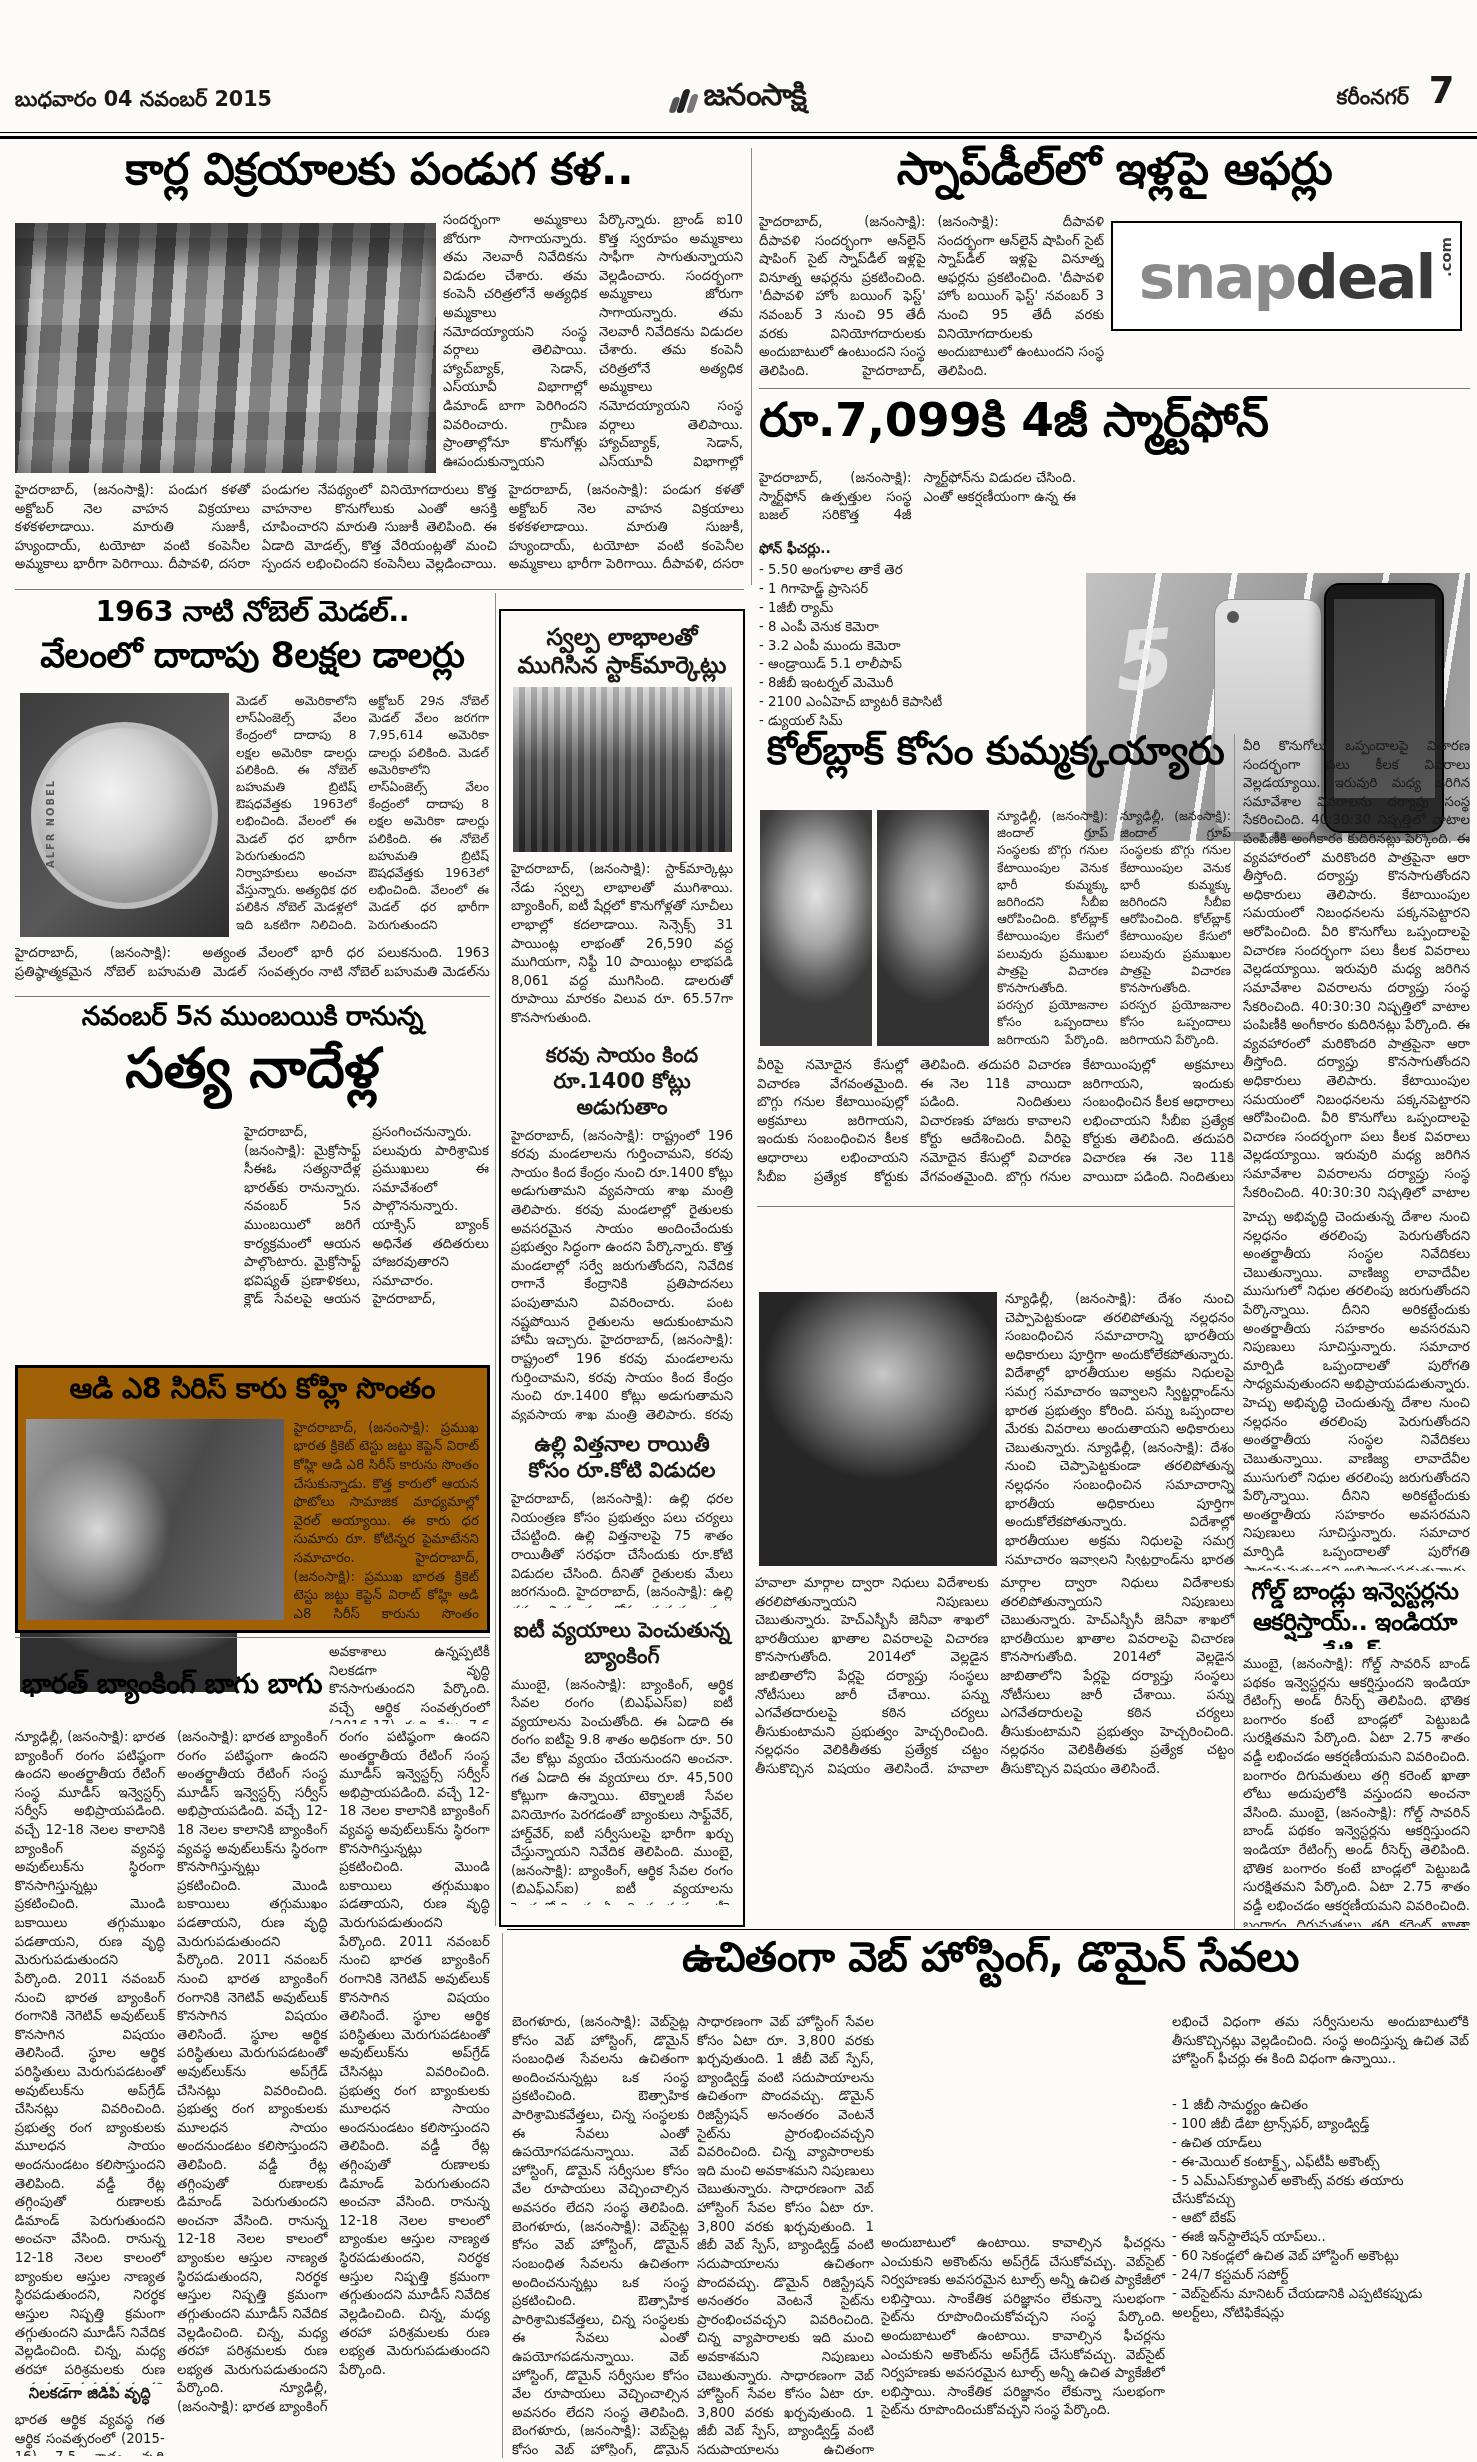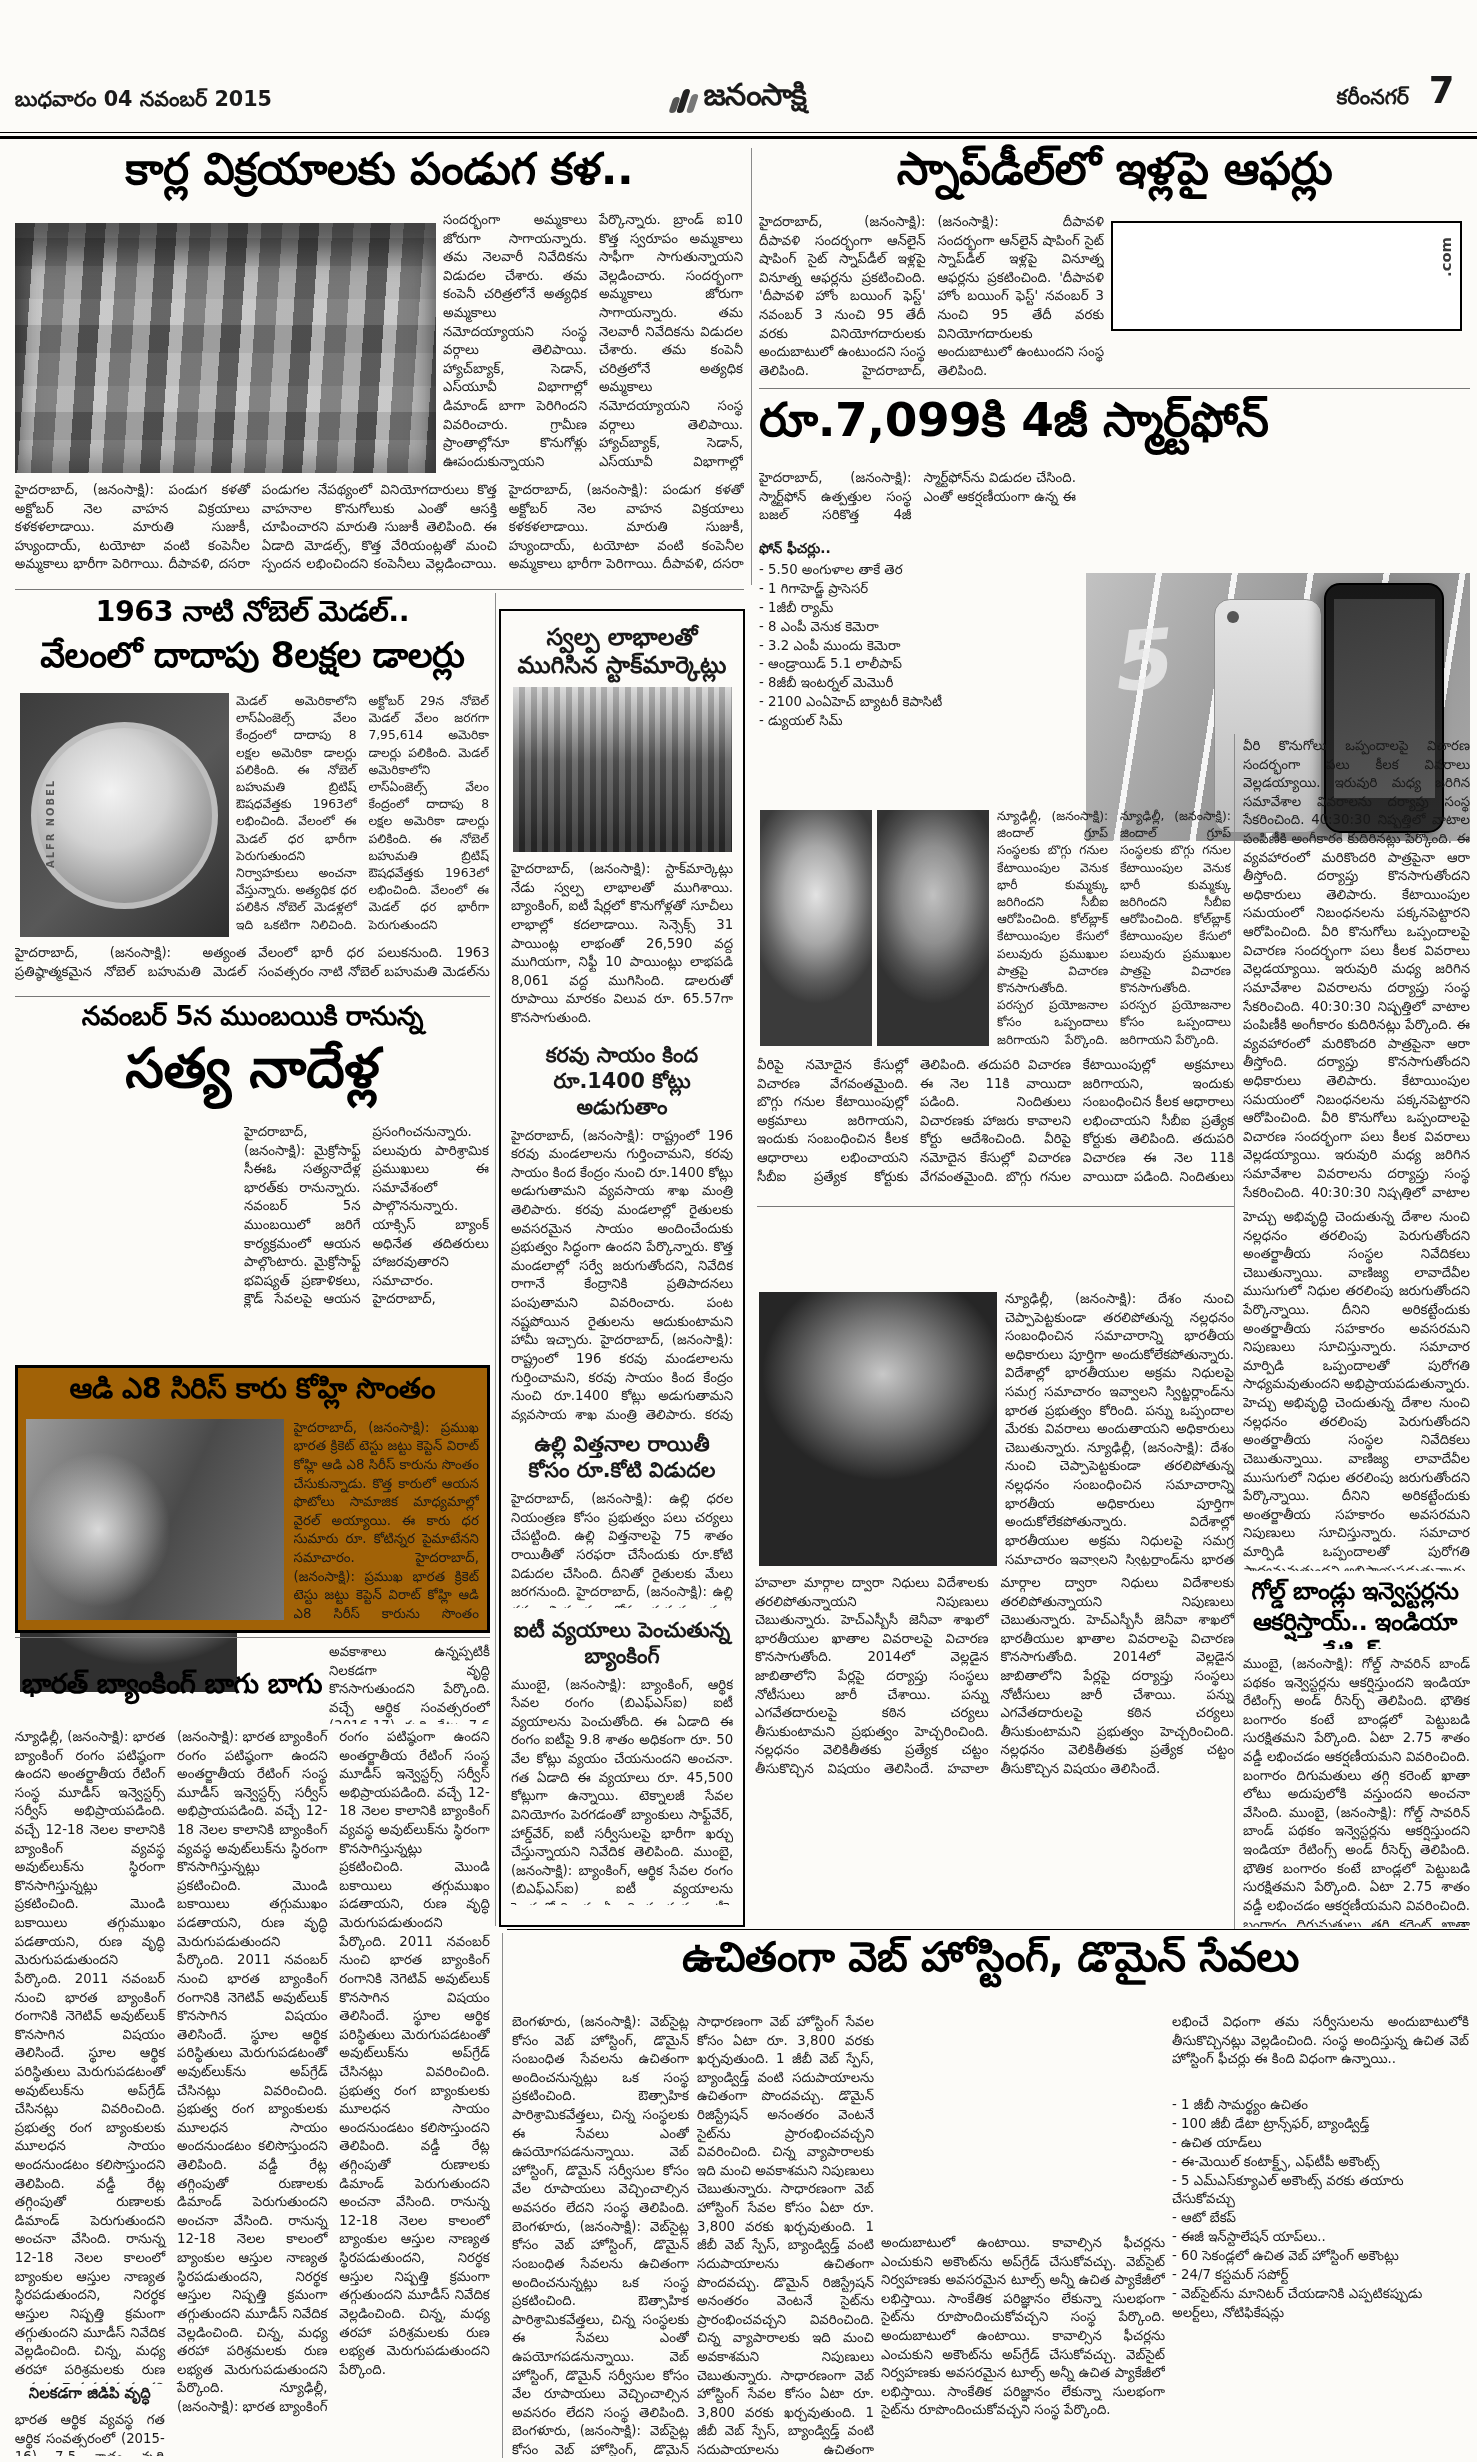--- a/index.html
+++ b/index.html
@@ -92,20 +92,21 @@
   <div class="abs hl c clip" style="left:14.8px;top:144px;width:729px;height:65px;font-size:44px;white-space:nowrap;">కార్ల విక్రయాలకు పండుగ కళ..</div>
   <div class="abs photo photo-traffic" style="left:14.8px;top:223px;width:421px;height:250px;"></div>
   <div class="abs body-text cols2" style="left:443px;top:211px;width:300px;height:264px;">సందర్భంగా అమ్మకాలు జోరుగా సాగాయన్నారు. తమ నెలవారీ నివేదికను విడుదల చేశారు. తమ కంపెనీ చరిత్రలోనే అత్యధిక అమ్మకాలు నమోదయ్యాయని సంస్థ వర్గాలు తెలిపాయి. హ్యాచ్‌బ్యాక్, సెడాన్, ఎస్‌యూవీ విభాగాల్లో డిమాండ్ బాగా పెరిగిందని వివరించారు. గ్రామీణ ప్రాంతాల్లోనూ కొనుగోళ్లు ఊపందుకున్నాయని పేర్కొన్నారు. బ్రాండ్ ఐ10 కొత్త స్వరూపం అమ్మకాలు సాఫీగా సాగుతున్నాయని వెల్లడించారు. సందర్భంగా అమ్మకాలు జోరుగా సాగాయన్నారు. తమ నెలవారీ నివేదికను విడుదల చేశారు. తమ కంపెనీ చరిత్రలోనే అత్యధిక అమ్మకాలు నమోదయ్యాయని సంస్థ వర్గాలు తెలిపాయి. హ్యాచ్‌బ్యాక్, సెడాన్, ఎస్‌యూవీ విభాగాల్లో డిమాండ్ బాగా పెరిగిందని వివరించారు. గ్రామీణ ప్రాంతాల్లోనూ కొనుగోళ్లు ఊపందుకున్నాయని పేర్కొన్నారు. బ్రాండ్ ఐ10 కొత్త స్వరూపం అమ్మకాలు సాఫీగా సాగుతున్నాయని వెల్లడించారు. సందర్భంగా అమ్మకాలు జోరుగా సాగాయన్నారు. తమ నెలవారీ నివేదికను విడుదల చేశారు. తమ కంపెనీ చరిత్రలోనే అత్యధిక అమ్మకాలు నమోదయ్యాయని సంస్థ వర్గాలు తెలిపాయి. హ్యాచ్‌బ్యాక్, సెడాన్, ఎస్‌యూవీ విభాగాల్లో డిమాండ్ బాగా పెరిగిందని వివరించారు. గ్రామీణ ప్రాంతాల్లోనూ కొనుగోళ్లు ఊపందుకున్నాయని పేర్కొన్నారు. బ్రాండ్ ఐ10 కొత్త స్వరూపం అమ్మకాలు సాఫీగా సాగుతున్నాయని వెల్లడించారు.</div>
   <div class="abs body-text cols3" style="left:14.8px;top:481px;width:729px;height:100px;">హైదరాబాద్, (జనంసాక్షి): పండుగ కళతో అక్టోబర్ నెల వాహన విక్రయాలు కళకళలాడాయి. మారుతి సుజుకీ, హ్యుందాయ్, టయోటా వంటి కంపెనీల అమ్మకాలు భారీగా పెరిగాయి. దీపావళి, దసరా పండుగల నేపథ్యంలో వినియోగదారులు కొత్త వాహనాల కొనుగోలుకు ఎంతో ఆసక్తి చూపించారని మారుతి సుజుకీ తెలిపింది. ఈ ఏడాది మోడల్స్, కొత్త వేరియంట్లతో మంచి స్పందన లభించిందని కంపెనీలు వెల్లడించాయి. హైదరాబాద్, (జనంసాక్షి): పండుగ కళతో అక్టోబర్ నెల వాహన విక్రయాలు కళకళలాడాయి. మారుతి సుజుకీ, హ్యుందాయ్, టయోటా వంటి కంపెనీల అమ్మకాలు భారీగా పెరిగాయి. దీపావళి, దసరా పండుగల నేపథ్యంలో వినియోగదారులు కొత్త వాహనాల కొనుగోలుకు ఎంతో ఆసక్తి చూపించారని మారుతి సుజుకీ తెలిపింది. ఈ ఏడాది మోడల్స్, కొత్త వేరియంట్లతో మంచి స్పందన లభించిందని కంపెనీలు వెల్లడించాయి.</div>
   <div class="abs rule-h" style="left:14.8px;top:589px;width:729px;"></div>
   <div class="abs rule-v" style="left:751px;top:148px;height:437px;"></div>
 
   <div class="abs hl c clip" style="left:759px;top:144px;width:711px;height:65px;font-size:45px;white-space:nowrap;">స్నాప్‌డీల్‌లో ఇళ్లపై ఆఫర్లు</div>
   <div class="abs body-text cols2" style="left:759px;top:213px;width:345px;height:169px;">హైదరాబాద్, (జనంసాక్షి): దీపావళి సందర్భంగా ఆన్‌లైన్ షాపింగ్ సైట్ స్నాప్‌డీల్ ఇళ్లపై వినూత్న ఆఫర్లను ప్రకటించింది. 'దీపావళి హోం బయింగ్ ఫెస్ట్' నవంబర్ 3 నుంచి 95 తేదీ వరకు వినియోగదారులకు అందుబాటులో ఉంటుందని సంస్థ తెలిపింది. హైదరాబాద్, (జనంసాక్షి): దీపావళి సందర్భంగా ఆన్‌లైన్ షాపింగ్ సైట్ స్నాప్‌డీల్ ఇళ్లపై వినూత్న ఆఫర్లను ప్రకటించింది. 'దీపావళి హోం బయింగ్ ఫెస్ట్' నవంబర్ 3 నుంచి 95 తేదీ వరకు వినియోగదారులకు అందుబాటులో ఉంటుందని సంస్థ తెలిపింది.</div>
   <div class="abs logo-box" style="left:1111px;top:221px;width:347px;height:106px;">
+    <span class="sd-main"><span class="sd-snap">snap</span><span class="sd-deal">deal</span></span>
     <span class="sd-com">.com</span>
   </div>
   <div class="abs rule-h" style="left:759px;top:388px;width:711px;"></div>
 
   <div class="abs hl clip" style="left:759px;top:394px;width:650px;height:67px;font-size:47px;white-space:nowrap;">రూ.7,099కి 4జీ స్మార్ట్‌ఫోన్</div>
   <div class="abs body-text cols2" style="left:759px;top:469px;width:317px;height:67px;">హైదరాబాద్, (జనంసాక్షి): స్మార్ట్‌ఫోన్ ఉత్పత్తుల సంస్థ బజల్ సరికొత్త 4జీ స్మార్ట్‌ఫోన్‌ను విడుదల చేసింది. ఎంతో ఆకర్షణీయంగా ఉన్న ఈ ఫోన్ ధర రూ.7,099గా ప్రకటించింది.</div>
   <div class="abs bold" style="left:759px;top:540px;width:317px;font-size:13.8px;">ఫోన్ ఫీచర్లు..</div>
   <div class="abs clip" style="left:759px;top:561px;width:317px;height:169px;">
       <div class="feat-item">5.50 అంగుళాల తాకే తెర</div>
       <div class="feat-item">1 గిగాహెడ్జ్ ప్రాసెసర్</div>
@@ -147,20 +148,21 @@
     <div class="photo photo-bse" style="width:219px;height:165px;margin:2px auto 7.9px;"></div>
     <div class="body-text" style="height:173px;">హైదరాబాద్, (జనంసాక్షి): స్టాక్‌మార్కెట్లు నేడు స్వల్ప లాభాలతో ముగిశాయి. బ్యాంకింగ్, ఐటీ షేర్లలో కొనుగోళ్లతో సూచీలు లాభాల్లో కదలాడాయి. సెన్సెక్స్ 31 పాయింట్ల లాభంతో 26,590 వద్ద ముగియగా, నిఫ్టీ 10 పాయింట్లు లాభపడి 8,061 వద్ద ముగిసింది. డాలరుతో రూపాయి మారకం విలువ రూ. 65.57గా కొనసాగుతుంది.</div>
     <div class="stock-sub">కరవు సాయం కింద రూ.1400 కోట్లు అడుగుతాం</div>
     <div class="body-text" style="height:296px;">హైదరాబాద్, (జనంసాక్షి): రాష్ట్రంలో 196 కరవు మండలాలను గుర్తించామని, కరవు సాయం కింద కేంద్రం నుంచి రూ.1400 కోట్లు అడుగుతామని వ్యవసాయ శాఖ మంత్రి తెలిపారు. కరవు మండలాల్లో రైతులకు అవసరమైన సాయం అందించేందుకు ప్రభుత్వం సిద్ధంగా ఉందని పేర్కొన్నారు. కొత్త మండలాల్లో సర్వే జరుగుతోందని, నివేదిక రాగానే కేంద్రానికి ప్రతిపాదనలు పంపుతామని వివరించారు. పంట నష్టపోయిన రైతులను ఆదుకుంటామని హామీ ఇచ్చారు. హైదరాబాద్, (జనంసాక్షి): రాష్ట్రంలో 196 కరవు మండలాలను గుర్తించామని, కరవు సాయం కింద కేంద్రం నుంచి రూ.1400 కోట్లు అడుగుతామని వ్యవసాయ శాఖ మంత్రి తెలిపారు. కరవు మండలాల్లో రైతులకు అవసరమైన సాయం అందించేందుకు ప్రభుత్వం సిద్ధంగా ఉందని పేర్కొన్నారు. కొత్త మండలాల్లో సర్వే జరుగుతోందని, నివేదిక రాగానే కేంద్రానికి ప్రతిపాదనలు పంపుతామని వివరించారు. పంట నష్టపోయిన రైతులను ఆదుకుంటామని హామీ ఇచ్చారు.</div>
     <div class="stock-sub">ఉల్లి విత్తనాల రాయితీ కోసం రూ.కోటి విడుదల</div>
     <div class="body-text" style="height:118px;">హైదరాబాద్, (జనంసాక్షి): ఉల్లి ధరల నియంత్రణ కోసం ప్రభుత్వం పలు చర్యలు చేపట్టింది. ఉల్లి విత్తనాలపై 75 శాతం రాయితీతో సరఫరా చేసేందుకు రూ.కోటి విడుదల చేసింది. దీనితో రైతులకు మేలు జరగనుంది. హైదరాబాద్, (జనంసాక్షి): ఉల్లి ధరల నియంత్రణ కోసం ప్రభుత్వం పలు చర్యలు చేపట్టింది. ఉల్లి విత్తనాలపై 75 శాతం రాయితీతో సరఫరా చేసేందుకు రూ.కోటి విడుదల చేసింది. దీనితో రైతులకు మేలు జరగనుంది.</div>
     <div class="stock-sub">ఐటీ వ్యయాలు పెంచుతున్న బ్యాంకింగ్</div>
     <div class="body-text" style="height:229px;">ముంబై, (జనంసాక్షి): బ్యాంకింగ్, ఆర్థిక సేవల రంగం (బిఎఫ్ఎస్ఐ) ఐటీ వ్యయాలను పెంచుతోంది. ఈ ఏడాది ఈ రంగం ఐటీపై 9.8 శాతం అధికంగా రూ. 50 వేల కోట్లు వ్యయం చేయనుందని అంచనా. గత ఏడాది ఈ వ్యయాలు రూ. 45,500 కోట్లుగా ఉన్నాయి. టెక్నాలజీ సేవల వినియోగం పెరగడంతో బ్యాంకులు సాఫ్ట్‌వేర్, హార్డ్‌వేర్, ఐటీ సర్వీసులపై భారీగా ఖర్చు చేస్తున్నాయని నివేదిక తెలిపింది. ముంబై, (జనంసాక్షి): బ్యాంకింగ్, ఆర్థిక సేవల రంగం (బిఎఫ్ఎస్ఐ) ఐటీ వ్యయాలను పెంచుతోంది. ఈ ఏడాది ఈ రంగం ఐటీపై 9.8 శాతం అధికంగా రూ. 50 వేల కోట్లు వ్యయం చేయనుందని అంచనా. గత ఏడాది ఈ వ్యయాలు రూ. 45,500 కోట్లుగా ఉన్నాయి. టెక్నాలజీ సేవల వినియోగం పెరగడంతో బ్యాంకులు సాఫ్ట్‌వేర్, హార్డ్‌వేర్, ఐటీ సర్వీసులపై భారీగా ఖర్చు చేస్తున్నాయని నివేదిక తెలిపింది.</div>
   </div>
 
+  <div class="abs hl c clip" style="left:757px;top:729px;width:477px;height:71px;font-size:39px;white-space:nowrap;">కోల్‌బ్లాక్ కోసం కుమ్మక్కయ్యారు</div>
   <div class="abs photo photo-portrait" style="left:760px;top:810px;width:112px;height:236px;"></div>
   <div class="abs photo photo-portrait" style="left:877px;top:810px;width:112px;height:236px;filter:brightness(.85);"></div>
   <div class="abs body-text cols2 fs12" style="left:997px;top:808px;width:234px;height:242px;">న్యూఢిల్లీ, (జనంసాక్షి): జిందాల్ గ్రూప్ సంస్థలకు బొగ్గు గనుల కేటాయింపుల వెనుక భారీ కుమ్మక్కు జరిగిందని సీబీఐ ఆరోపించింది. కోల్‌బ్లాక్ కేటాయింపుల కేసులో పలువురు ప్రముఖుల పాత్రపై విచారణ కొనసాగుతోంది. పరస్పర ప్రయోజనాల కోసం ఒప్పందాలు జరిగాయని పేర్కొంది. న్యూఢిల్లీ, (జనంసాక్షి): జిందాల్ గ్రూప్ సంస్థలకు బొగ్గు గనుల కేటాయింపుల వెనుక భారీ కుమ్మక్కు జరిగిందని సీబీఐ ఆరోపించింది. కోల్‌బ్లాక్ కేటాయింపుల కేసులో పలువురు ప్రముఖుల పాత్రపై విచారణ కొనసాగుతోంది. పరస్పర ప్రయోజనాల కోసం ఒప్పందాలు జరిగాయని పేర్కొంది.</div>
   <div class="abs body-text cols3" style="left:757px;top:1056px;width:477px;height:144px;">వీరిపై నమోదైన కేసుల్లో విచారణ వేగవంతమైంది. బొగ్గు గనుల కేటాయింపుల్లో అక్రమాలు జరిగాయని, ఇందుకు సంబంధించిన కీలక ఆధారాలు లభించాయని సీబీఐ ప్రత్యేక కోర్టుకు తెలిపింది. తదుపరి విచారణ ఈ నెల 11కి వాయిదా పడింది. నిందితులు విచారణకు హాజరు కావాలని కోర్టు ఆదేశించింది. వీరిపై నమోదైన కేసుల్లో విచారణ వేగవంతమైంది. బొగ్గు గనుల కేటాయింపుల్లో అక్రమాలు జరిగాయని, ఇందుకు సంబంధించిన కీలక ఆధారాలు లభించాయని సీబీఐ ప్రత్యేక కోర్టుకు తెలిపింది. తదుపరి విచారణ ఈ నెల 11కి వాయిదా పడింది. నిందితులు విచారణకు హాజరు కావాలని కోర్టు ఆదేశించింది.</div>
   <div class="abs rule-h" style="left:757px;top:1206px;width:477px;"></div>
 
   <div class="abs body-text" style="left:1243px;top:737px;width:227px;height:463px;">వీరి కొనుగోలు ఒప్పందాలపై విచారణ సందర్భంగా పలు కీలక వివరాలు వెల్లడయ్యాయి. ఇరువురి మధ్య జరిగిన సమావేశాల వివరాలను దర్యాప్తు సంస్థ సేకరించింది. 40:30:30 నిష్పత్తిలో వాటాల పంపిణీకి అంగీకారం కుదిరినట్లు పేర్కొంది. ఈ వ్యవహారంలో మరికొందరి పాత్రపైనా ఆరా తీస్తోంది. దర్యాప్తు కొనసాగుతోందని అధికారులు తెలిపారు. కేటాయింపుల సమయంలో నిబంధనలను పక్కనపెట్టారని ఆరోపించింది. వీరి కొనుగోలు ఒప్పందాలపై విచారణ సందర్భంగా పలు కీలక వివరాలు వెల్లడయ్యాయి. ఇరువురి మధ్య జరిగిన సమావేశాల వివరాలను దర్యాప్తు సంస్థ సేకరించింది. 40:30:30 నిష్పత్తిలో వాటాల పంపిణీకి అంగీకారం కుదిరినట్లు పేర్కొంది. ఈ వ్యవహారంలో మరికొందరి పాత్రపైనా ఆరా తీస్తోంది. దర్యాప్తు కొనసాగుతోందని అధికారులు తెలిపారు. కేటాయింపుల సమయంలో నిబంధనలను పక్కనపెట్టారని ఆరోపించింది. వీరి కొనుగోలు ఒప్పందాలపై విచారణ సందర్భంగా పలు కీలక వివరాలు వెల్లడయ్యాయి. ఇరువురి మధ్య జరిగిన సమావేశాల వివరాలను దర్యాప్తు సంస్థ సేకరించింది. 40:30:30 నిష్పత్తిలో వాటాల పంపిణీకి అంగీకారం కుదిరినట్లు పేర్కొంది. ఈ వ్యవహారంలో మరికొందరి పాత్రపైనా ఆరా తీస్తోంది. దర్యాప్తు కొనసాగుతోందని అధికారులు తెలిపారు. కేటాయింపుల సమయంలో నిబంధనలను పక్కనపెట్టారని ఆరోపించింది.</div>
   <div class="abs body-text" style="left:1243px;top:1208px;width:227px;height:363px;">హెచ్చు అభివృద్ధి చెందుతున్న దేశాల నుంచి నల్లధనం తరలింపు పెరుగుతోందని అంతర్జాతీయ సంస్థల నివేదికలు చెబుతున్నాయి. వాణిజ్య లావాదేవీల ముసుగులో నిధుల తరలింపు జరుగుతోందని పేర్కొన్నాయి. దీనిని అరికట్టేందుకు అంతర్జాతీయ సహకారం అవసరమని నిపుణులు సూచిస్తున్నారు. సమాచార మార్పిడి ఒప్పందాలతో పురోగతి సాధ్యమవుతుందని అభిప్రాయపడుతున్నారు. హెచ్చు అభివృద్ధి చెందుతున్న దేశాల నుంచి నల్లధనం తరలింపు పెరుగుతోందని అంతర్జాతీయ సంస్థల నివేదికలు చెబుతున్నాయి. వాణిజ్య లావాదేవీల ముసుగులో నిధుల తరలింపు జరుగుతోందని పేర్కొన్నాయి. దీనిని అరికట్టేందుకు అంతర్జాతీయ సహకారం అవసరమని నిపుణులు సూచిస్తున్నారు. సమాచార మార్పిడి ఒప్పందాలతో పురోగతి సాధ్యమవుతుందని అభిప్రాయపడుతున్నారు. హెచ్చు అభివృద్ధి చెందుతున్న దేశాల నుంచి నల్లధనం తరలింపు పెరుగుతోందని అంతర్జాతీయ సంస్థల నివేదికలు చెబుతున్నాయి. వాణిజ్య లావాదేవీల ముసుగులో నిధుల తరలింపు జరుగుతోందని పేర్కొన్నాయి. దీనిని అరికట్టేందుకు అంతర్జాతీయ సహకారం అవసరమని నిపుణులు సూచిస్తున్నారు. సమాచార మార్పిడి ఒప్పందాలతో పురోగతి సాధ్యమవుతుందని అభిప్రాయపడుతున్నారు.</div>
   <div class="abs hl c clip" style="left:1239px;top:1576px;width:232px;height:73px;font-size:23.6px;line-height:1.3;">
     <span>గోల్డ్ బాండ్లు ఇన్వెస్టర్లను</span><br>

